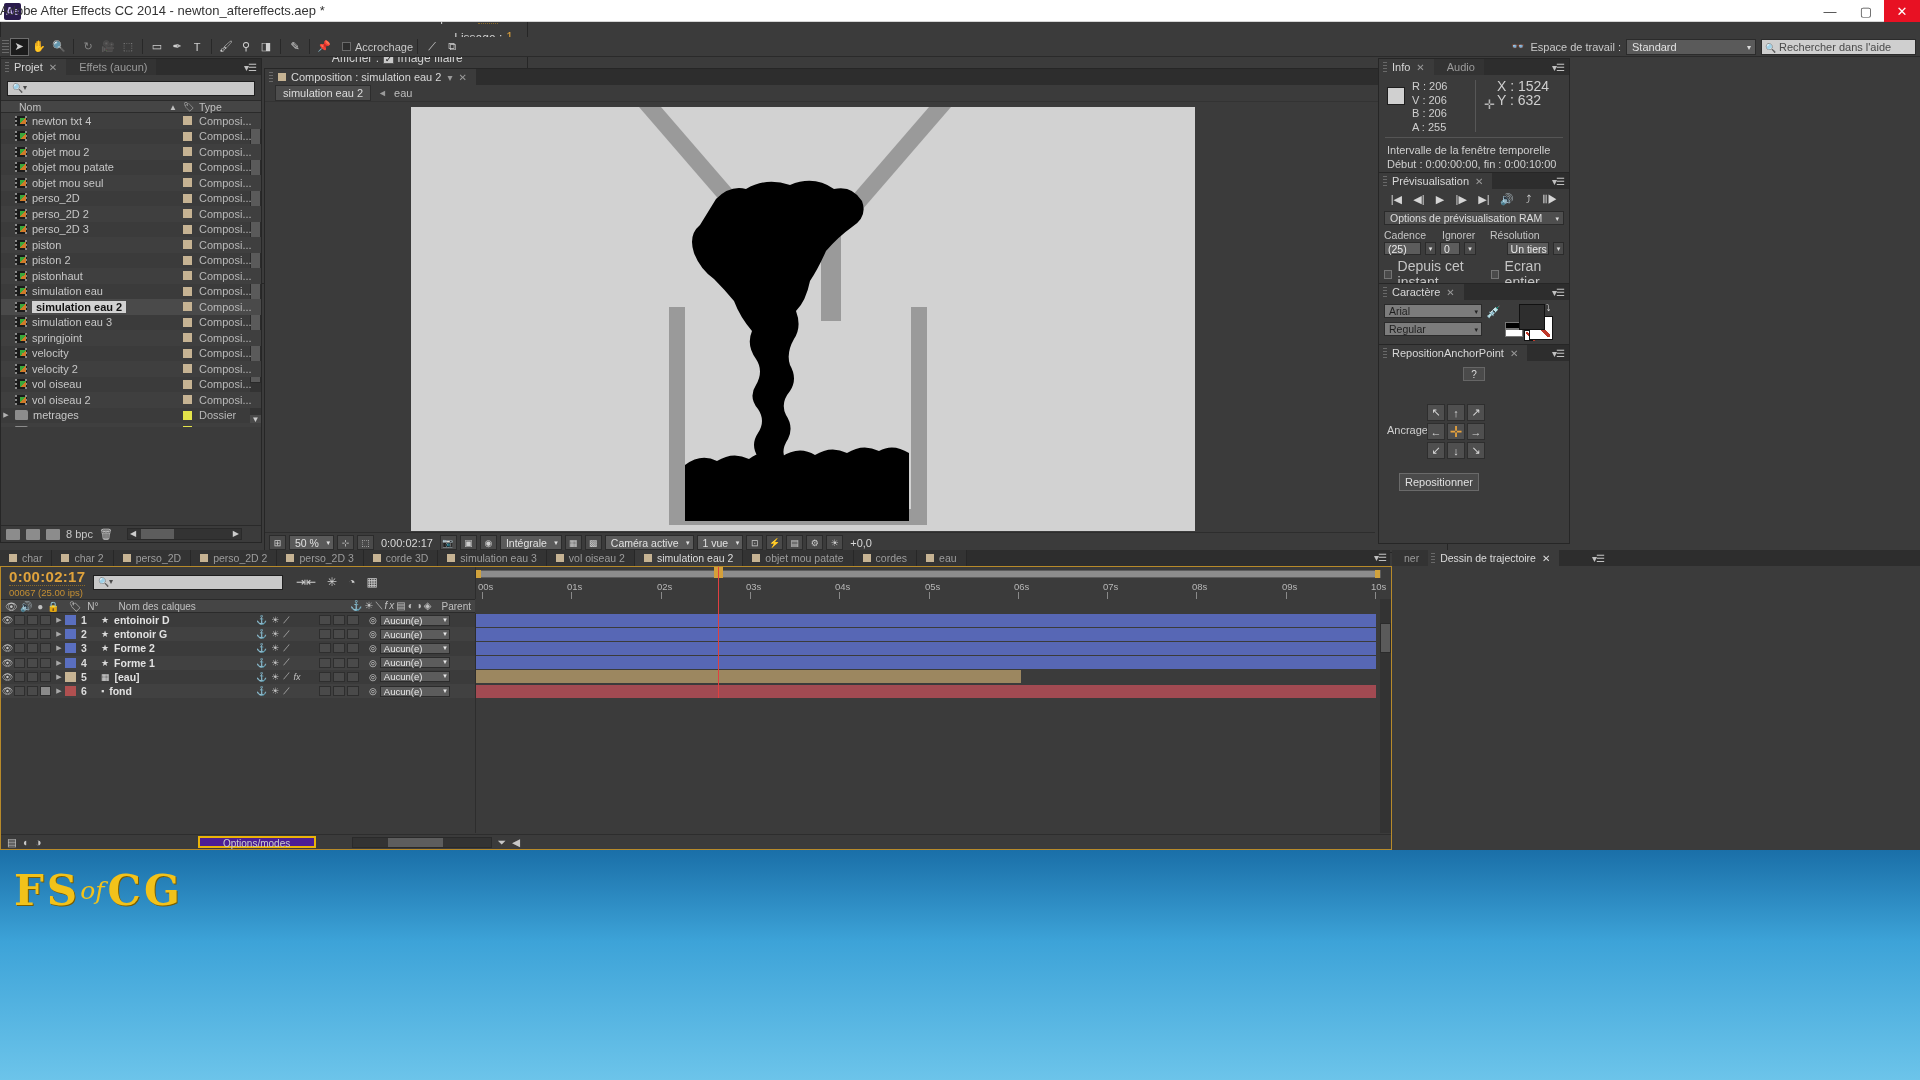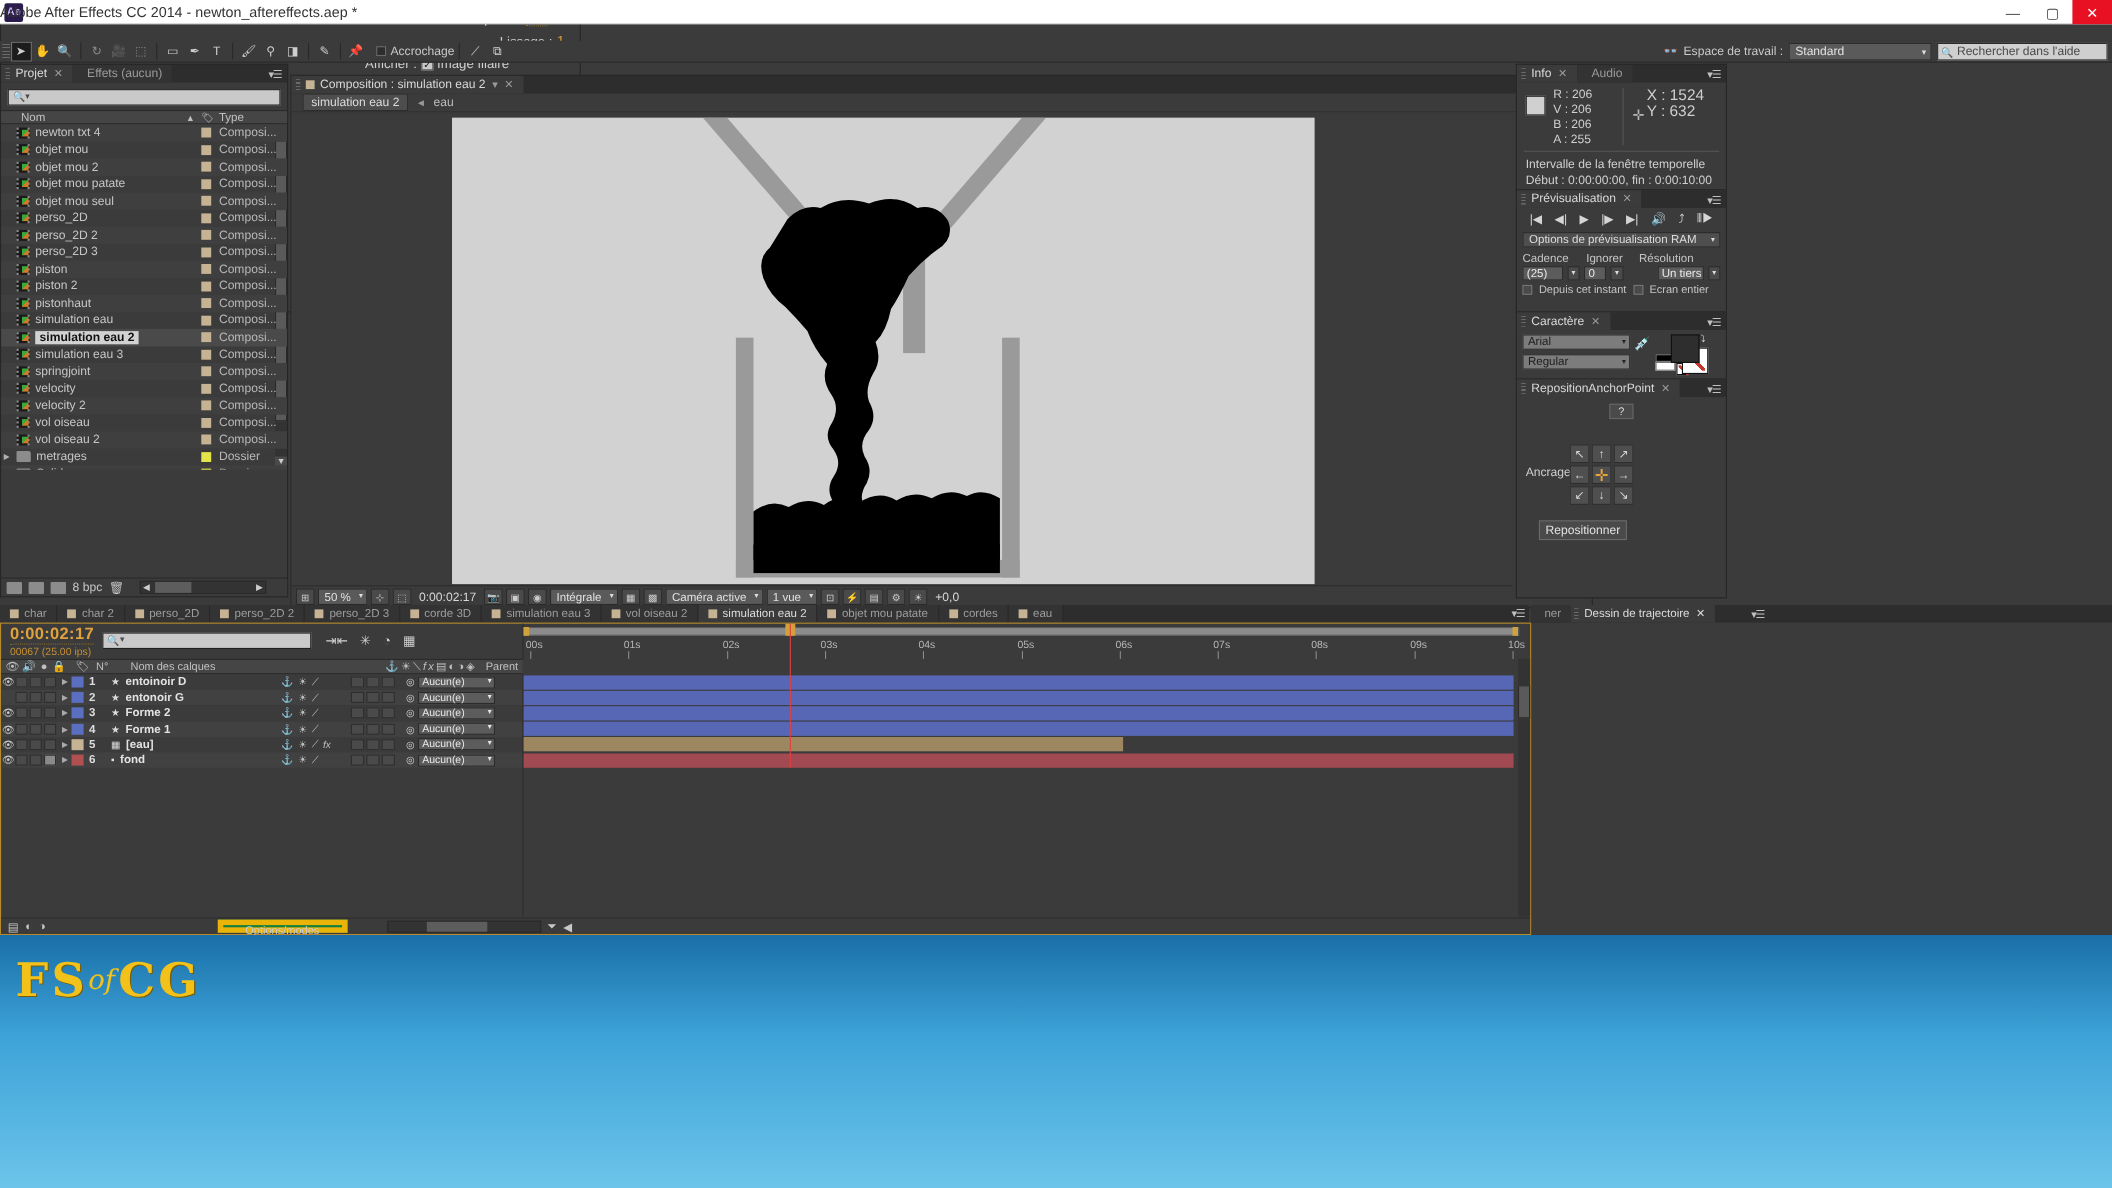--- a/index.html
+++ b/index.html
@@ -179,21 +179,21 @@
   .ram-opts {
     margin:2px 5px; height:14px; background:#4e4e4e; border:1px solid #2b2b2b;
     font-size:10.5px; color:#dcdcdc; line-height:13px; padding-left:5px; position:relative;
   }
   .ram-opts::after { content:'▾'; position:absolute; right:4px; top:0; font-size:7px; }
   .prev-grid { display:flex; padding:2px 5px 0 5px; gap:4px; font-size:10.5px; color:#c5c5c5; }
   .pfield { height:13px; background:#5c5c5c; border:1px solid #2b2b2b; color:#eaeaea;
     font-size:10.5px; line-height:12px; padding-left:3px; position:relative; }
   .pdrop { width:12px; height:13px; background:#4a4a4a; border:1px solid #2b2b2b;
     font-size:7px; color:#ddd; text-align:center; line-height:12px; }
-  .prev-chks { display:flex; gap:6px; padding:3px 5px 0 5px; font-size:10px; color:#c5c5c5; align-items:center;}
+  .prev-chks { display:flex; gap:6px; padding:3px 5px 0 5px; font-size:14px; color:#c5c5c5; align-items:center;}
   .chkbox { width:9px; height:9px; background:#4a4a4a; border:1px solid #757575; display:inline-block; }
 
   #charPanel { left:1378px; top:283px; width:192px; height:63px; }
   .char-body { padding:4px 5px; display:flex; gap:4px; }
   .char-sels { width:98px; }
   .csel { height:14px; background:#7c7c7c; border:1px solid #2b2b2b; font-size:10.5px;
     color:#1e1e1e; line-height:13px; padding-left:4px; margin-bottom:4px; position:relative; }
   .csel::after { content:'▾'; position:absolute; right:3px; top:0; font-size:7px; color:#222; }
   .eyedrop { font-size:12px; color:#d0d0d0; padding-top:1px; }
   .swatches { position:relative; width:50px; height:36px; }
@@ -285,21 +285,21 @@
     font-size:9.5px; color:#e8e8e8; line-height:10px; padding-left:3px; position:relative; }
   .lrow .parent .psel::after { content:'▾'; position:absolute; right:2px; top:-1px; font-size:7px; }
   .tl-track-area { position:absolute; left:474px; top:46px; width:905px; height:220px; border-left:1px solid #2d2d2d; }
   .track { position:absolute; left:0; height:14.2px; }
   .bar { position:absolute; height:13px; top:0.6px; }
   .playhead { position:absolute; top:0; width:1px; background:#e04040; }
   .tl-bottom {
     position:absolute; bottom:0; left:0; width:1390px; height:15px; background:#3b3b3b;
     border-top:1px solid #2d2d2d; display:flex; align-items:center; gap:6px; padding-left:6px; font-size:10.5px;
   }
-  .opt-modes { width:118px; height:12px; background:#15803d; border:5px solid #eab308;
+  .opt-modes { width:118px; height:12px; background:#4c1d95; border:2px solid #eab308;
     text-align:center; line-height:11px; color:#ccc; font-size:10px; margin-left:150px; }
   .tl-hscroll { width:140px; height:11px; background:#333; border:1px solid #2a2a2a; margin-left:30px; position:relative;}
   .tl-hscroll .th2 { position:absolute; left:35px; top:0; width:55px; height:9px; background:#5d5d5d;}
 
   
   .dt-tabs { position:absolute; left:1392px; top:550px; width:528px; height:16px; background:#2d2d2d;
     display:flex; align-items:center; }
   .dt-tab { height:16px; padding:0 9px 0 12px; font-size:10.5px; color:#9b9b9b;
     display:flex; align-items:center; background:#333; position:relative;}
   .dt-tab.active { background:#3b3b3b; color:#dcdcdc; }

